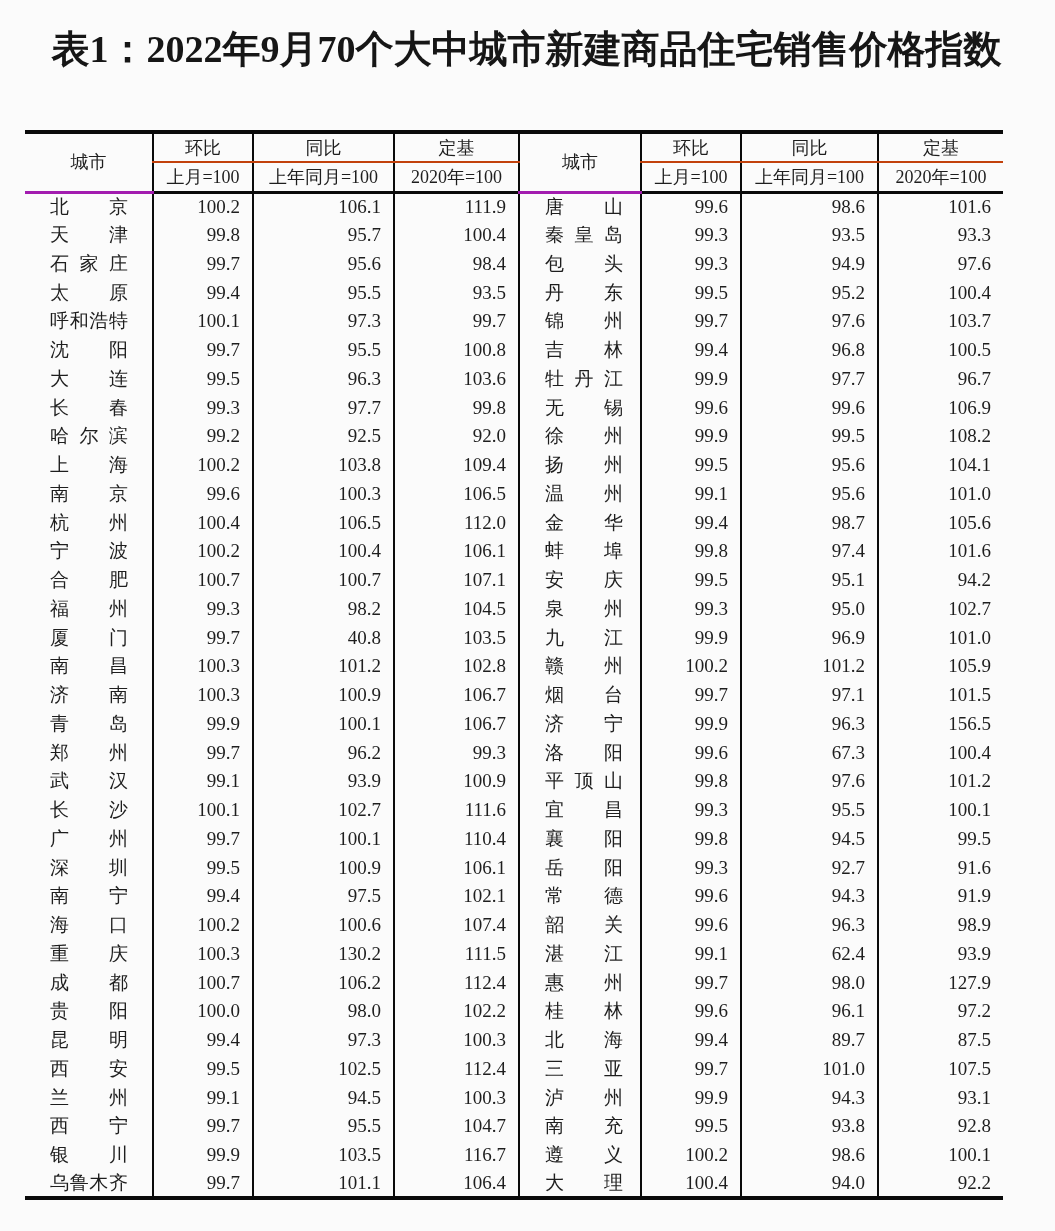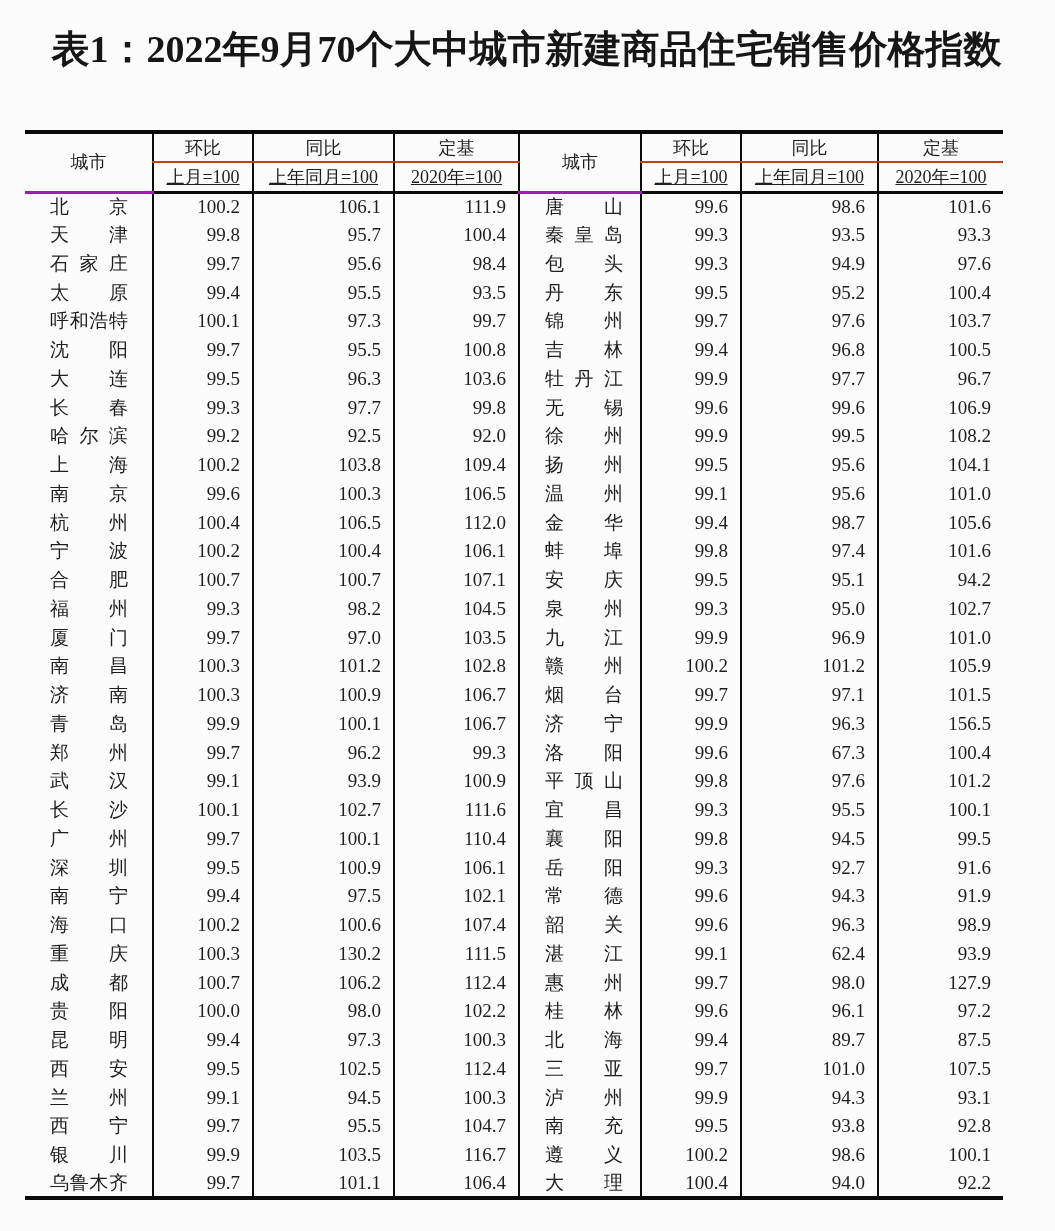--- a/index.html
+++ b/index.html
@@ -38,21 +38,21 @@
 
   thead th {
     font-weight: normal;
     font-size: 18px;
     text-align: center;
     height: 30px;
     vertical-align: middle;
   }
   th.bl, td.bl { border-left: 2px solid #0a0a0a; }
   thead tr.h-top th.group { border-bottom: 2px solid #c2410c; }
-  thead tr.h-sub th { border-bottom: 3px solid #0a0a0a; text-decoration: underline; }
+  thead tr.h-sub th { border-bottom: 3px solid #0a0a0a; }
   thead th.city-h { border-bottom: 3px solid #a21caf; }
 
   tbody td {
     height: 28.75px;
     font-size: 19px;
     vertical-align: middle;
     white-space: nowrap;
   }
   td.num { text-align: right; padding-right: 12px; }
   td.city { padding-left: 25px; }
@@ -346,21 +346,21 @@
           <td class="num bl">99.3</td>
           <td class="num bl">95.0</td>
           <td class="num bl">102.7</td>
         </tr>
         <tr>
           <td class="city"><span class="cname">
               <span>厦</span>
               <span>门</span>
             </span></td>
           <td class="num bl">99.7</td>
-          <td class="num bl">97.0</td>
+          <td class="num bl">40.8</td>
           <td class="num bl">103.5</td>
           <td class="city bl"><span class="cname">
               <span>九</span>
               <span>江</span>
             </span></td>
           <td class="num bl">99.9</td>
           <td class="num bl">96.9</td>
           <td class="num bl">101.0</td>
         </tr>
         <tr>

